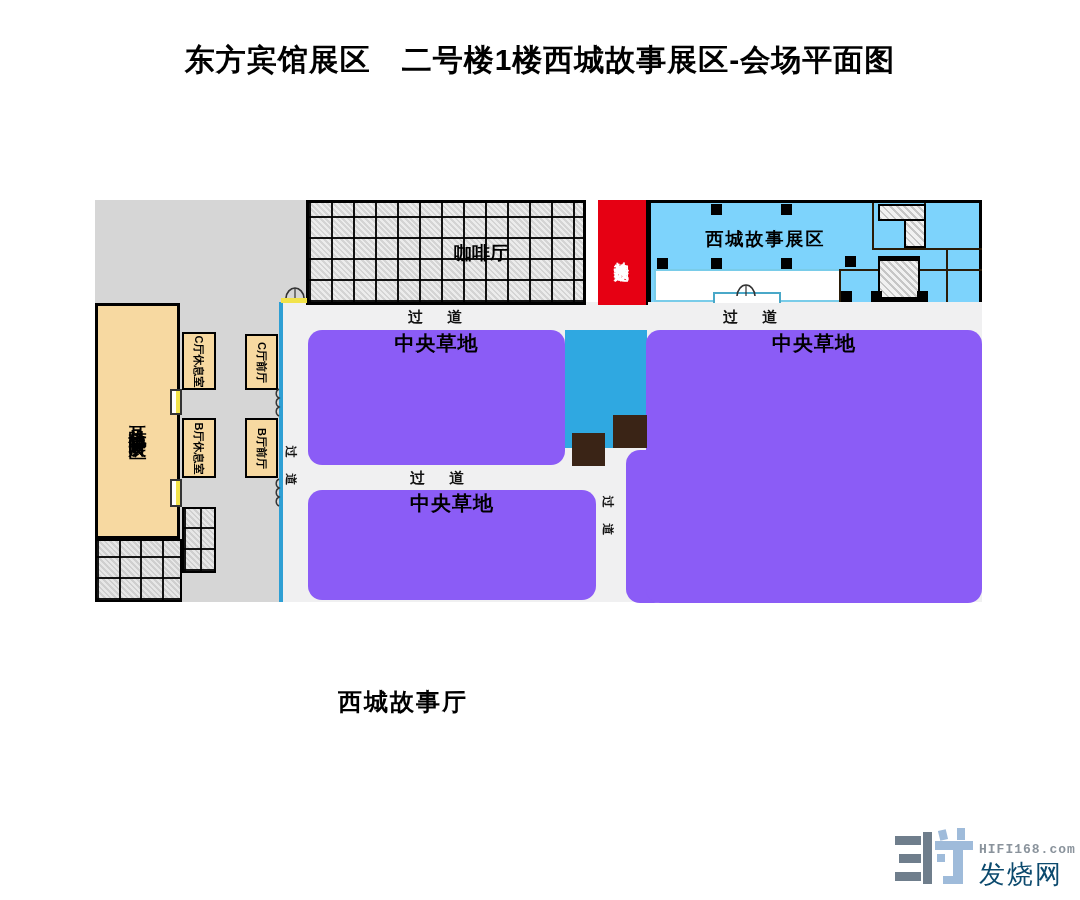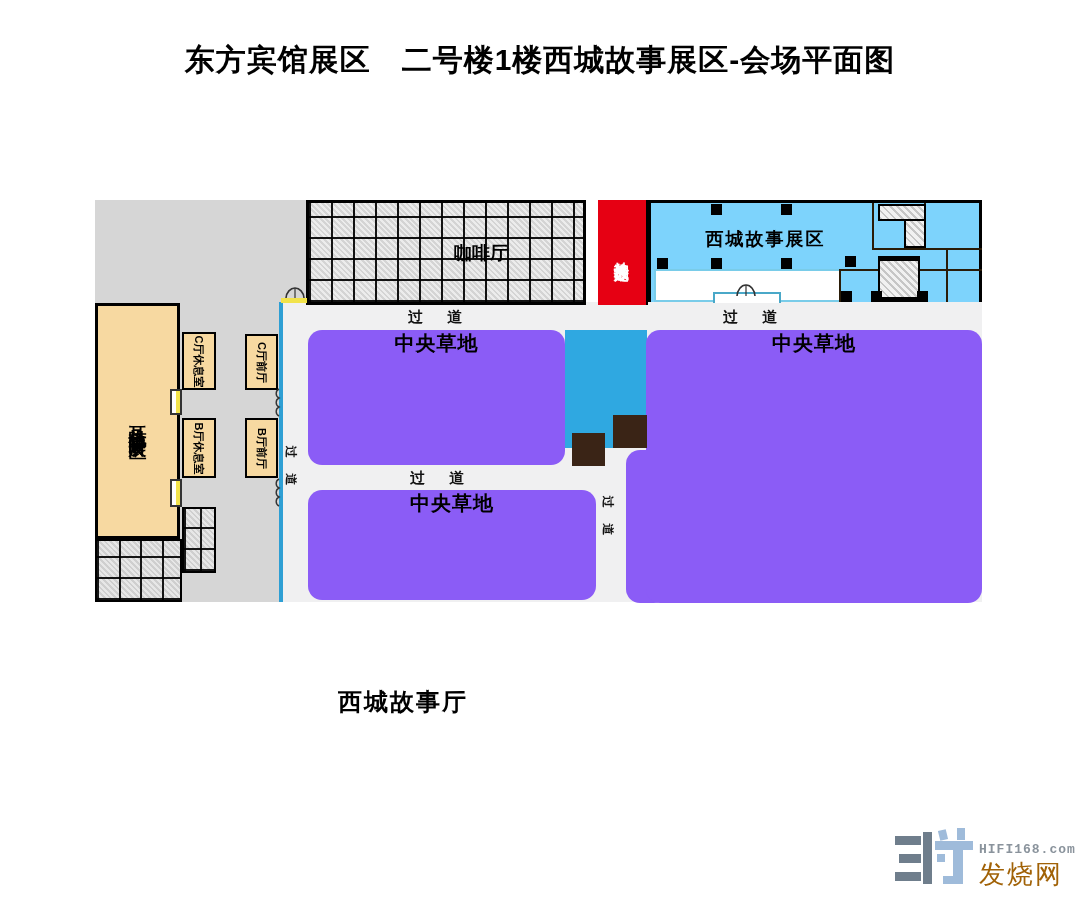--- a/index.html
+++ b/index.html
@@ -98,21 +98,21 @@
 
   
   .caption { position:absolute; left:338px; top:686px; display:flex; gap:58px;
     font-size:24px; font-weight:bold; color:#000; letter-spacing:2px; }
 
   
   .logo { position:absolute; left:893px; top:826px; width:180px; height:66px; }
   .logo-mark { position:absolute; left:0; top:2px; }
   .logo-texts { position:absolute; left:86px; top:16px;font-family:Liberation Mono, monospace; }
   .logo-site { font-size:13px; font-weight:bold; color:#8A939C; letter-spacing:1px; }
-  .logo-name { font-size:26px; color:#a16207; letter-spacing:2px; margin-top:0px; }
+  .logo-name { font-size:26px; color:#0c4a6e; letter-spacing:2px; margin-top:0px; }
 </style>
 </head>
 <body>
 
 <div id="canvas">
 
   <div class="page-title">东方宾馆展区　二号楼1楼西城故事展区-会场平面图</div>
 
   <div class="abs gray-zone"></div>
   <div class="abs corridor-zone"></div>

